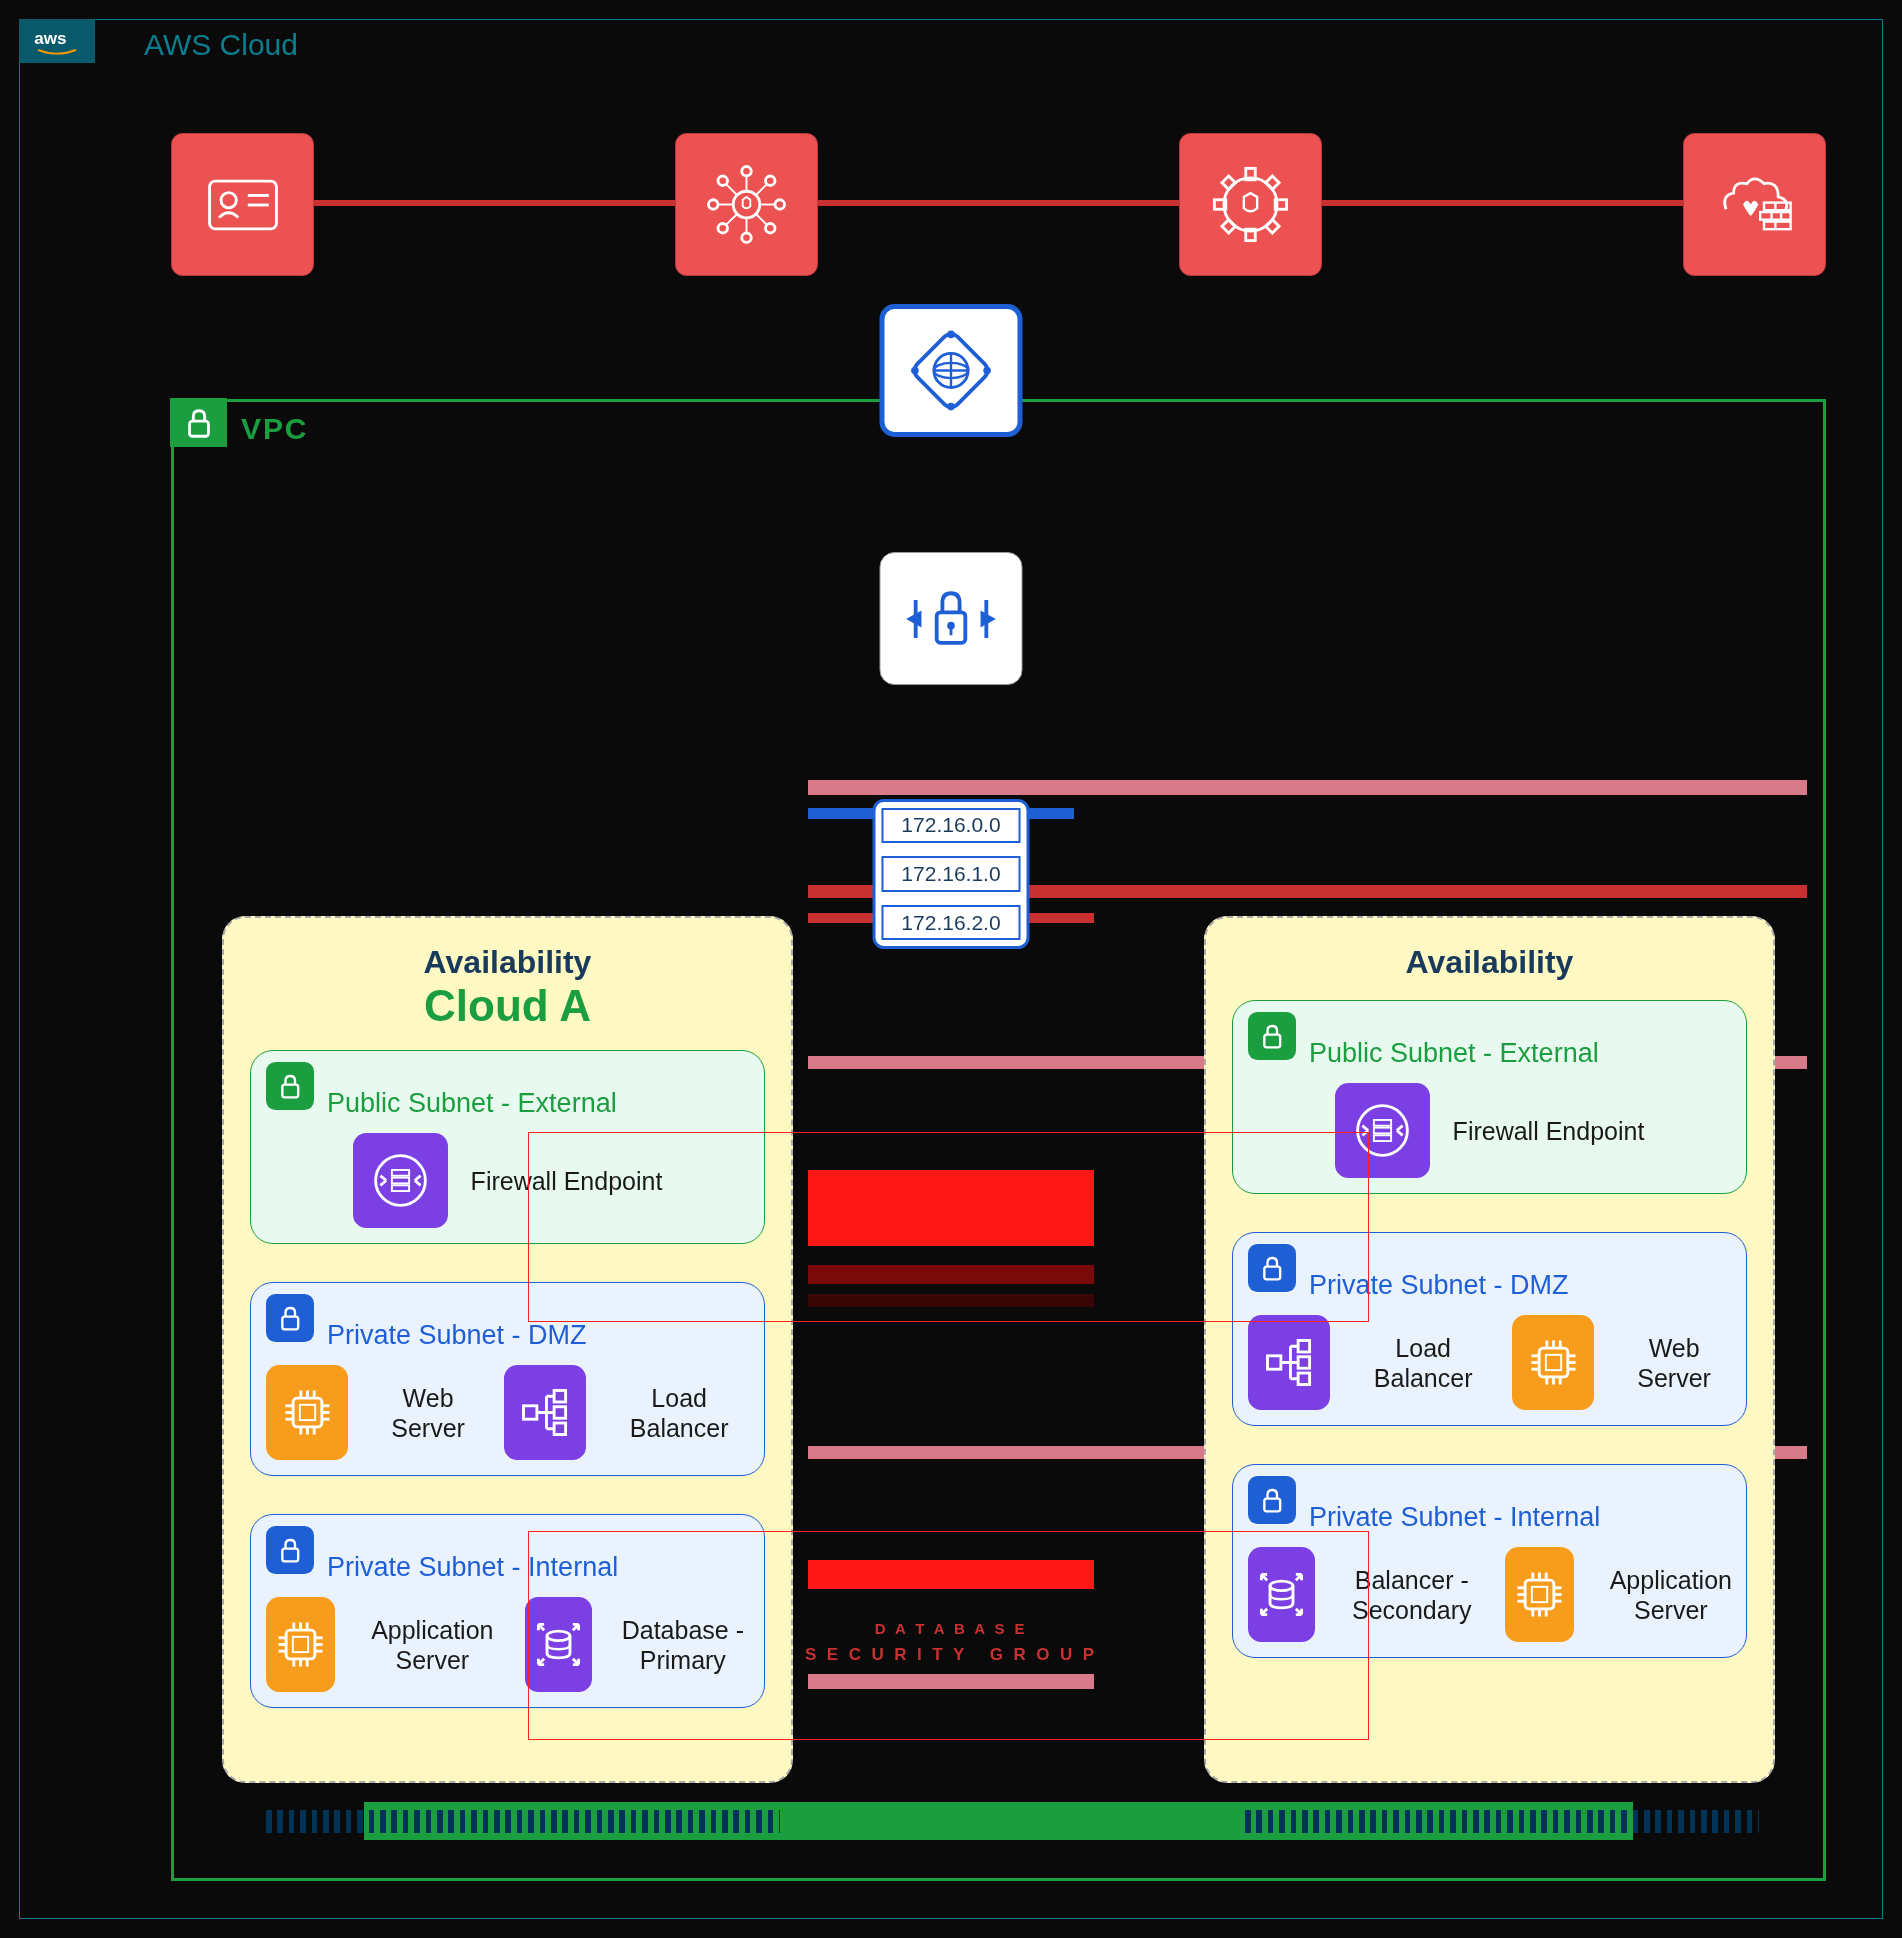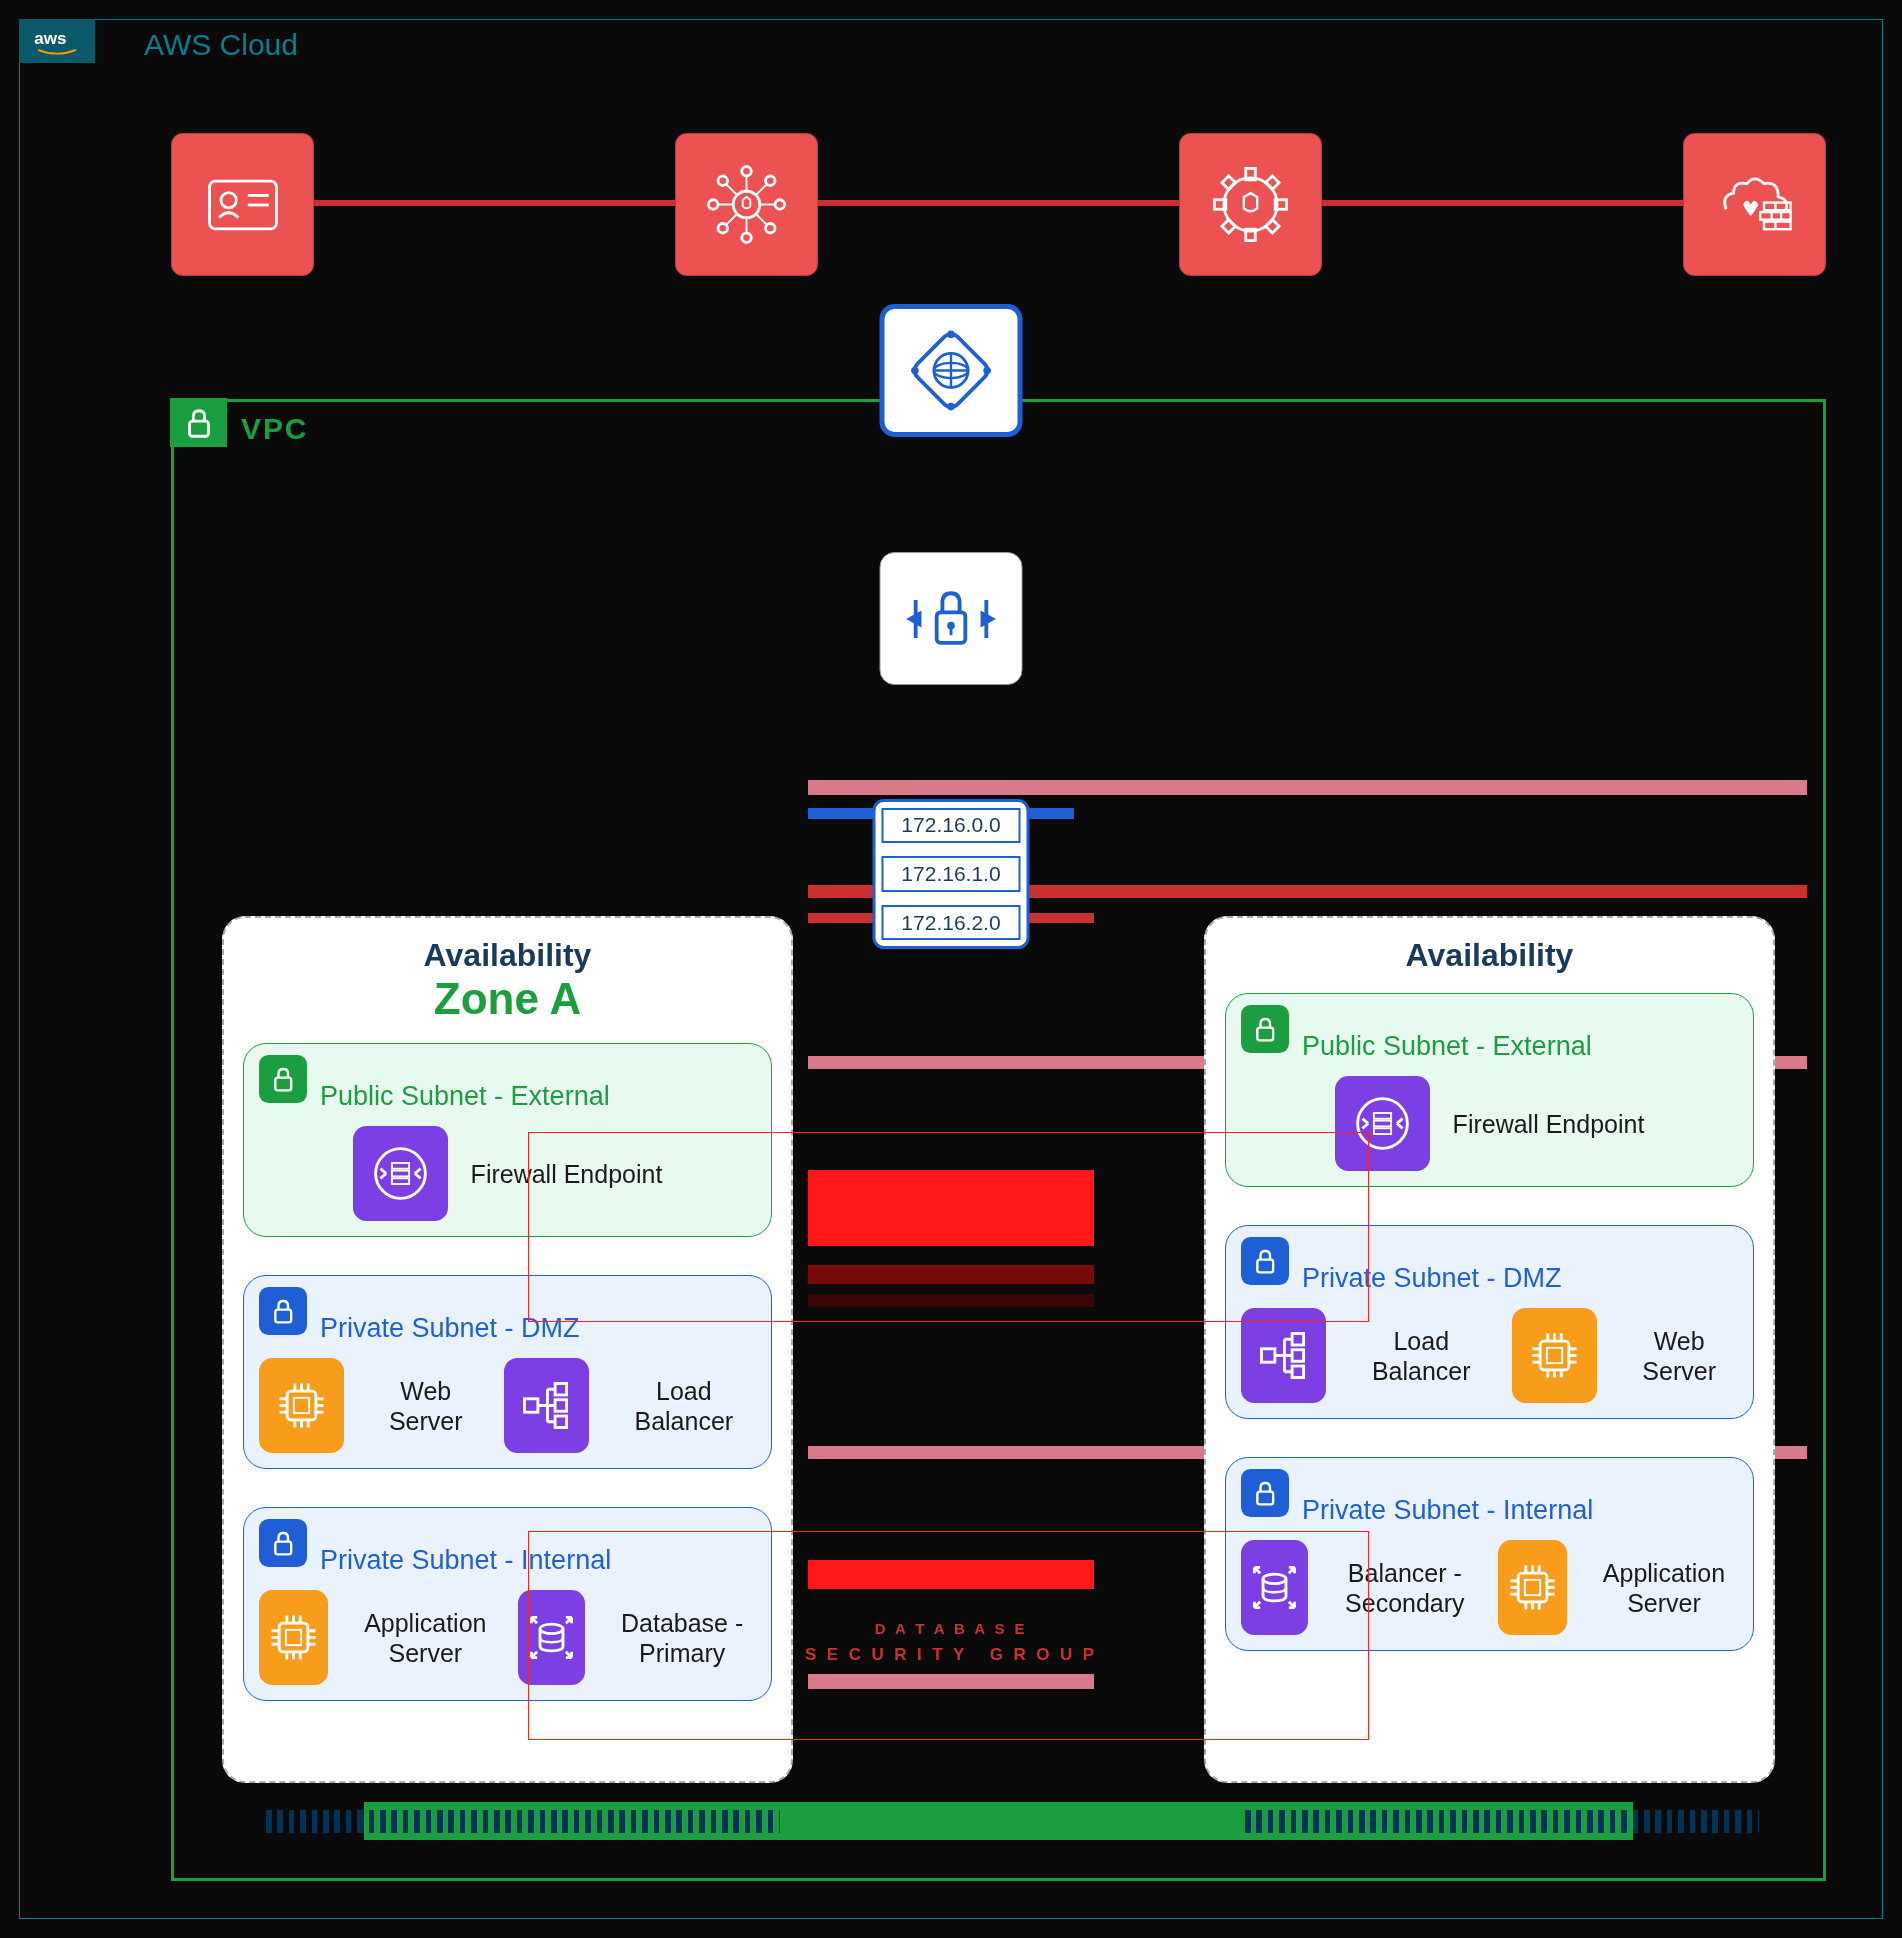--- a/index.html
+++ b/index.html
@@ -12,21 +12,21 @@
 .sec-icon{width:143px;height:143px;background:#EC5252;border-radius:11.4px;border:1.9px solid #b83a3a;display:flex;align-items:center;justify-content:center;position:relative;z-index:5}
 .sec-line{position:absolute;top:200px;left:171px;right:76px;height:5.7px;background:#c93030;z-index:1}
 .vpc{position:absolute;top:399px;left:171px;right:76px;bottom:57px;border:3.8px solid #1a9e3f}
 .vpc-badge{position:absolute;top:-3.8px;left:-3.8px;background:#1a9e3f;padding:7.6px 11.4px;display:flex;align-items:center}
 .vpc-label{position:absolute;top:9.5px;left:67px;color:#1a9e3f;font-size:30px;font-weight:600;letter-spacing:1.9px}
 .igw{position:absolute;top:304px;left:50%;transform:translateX(-50%);width:143px;height:133px;background:#fff;border:5.7px solid #1f5fd6;border-radius:15px;display:flex;align-items:center;justify-content:center;z-index:10}
 .nacl{position:absolute;top:552px;left:50%;transform:translateX(-50%);width:143px;height:133px;background:#fff;border:1.9px solid #999;border-radius:15px;display:flex;align-items:center;justify-content:center;z-index:10}
 .cidr-box{position:absolute;top:799px;left:50%;transform:translateX(-50%);width:157px;background:#fff;border:3.8px solid #1f5fd6;border-radius:11.4px;padding:5.7px;z-index:10}
 .cidr-item{border:2.9px solid #1f5fd6;padding:3.8px 7.6px;font-size:21px;color:#1a3a5c;font-weight:500;margin-bottom:13px;text-align:center}
 .cidr-item:last-child{margin-bottom:0}
-.az{position:absolute;top:514px;width:571px;bottom:95px;background:#ffffff;border:2.9px dashed #aaa;border-radius:23px;padding:19px;z-index:8}
+.az{position:absolute;top:514px;width:571px;bottom:95px;background:#fef9c3;border:2.9px dashed #aaa;border-radius:23px;padding:26px;z-index:8}
 .az-a{left:48px}
 .az-b{right:48px}
 .az-title-wrap{text-align:center;margin-bottom:19px}
 .az-avail{color:#1a3a5c;font-size:32px;font-weight:600}
 .az-zone{color:#1a9e3f;font-size:44px;font-weight:700}
 .subnet{border:1.9px solid;border-radius:23px;padding:15px;margin-bottom:38px;position:relative}
 .subnet.public{border-color:#1a9e3f;background:#e8f9ef}
 .subnet.private{border-color:#1f5fd6;background:#eaf2fd}
 .subnet-badge{position:absolute;top:11.4px;left:15px;width:48px;height:48px;border-radius:9.5px;display:flex;align-items:center;justify-content:center}
 .subnet.public .subnet-badge{background:#1a9e3f}
@@ -152,21 +152,21 @@
     <svg width="34" height="34" viewBox="0 0 36 36">
         <rect x="8" y="16" width="20" height="16" rx="3" fill="none" stroke="#fff" stroke-width="3"></rect>
         <path d="M12 16 L12 11 Q12 5 18 5 Q24 5 24 11 L24 16" fill="none" stroke="#fff" stroke-width="3"></path>
       </svg>
   </div>
   <div class="vpc-label">VPC</div>
 
   <div class="az az-a">
     <div class="az-title-wrap">
       <div class="az-avail">Availability</div>
-      <div class="az-zone">Zone A</div>
+      <div class="az-zone">Cloud A</div>
     </div>
     <div class="subnet public">
       <div class="subnet-badge">
           <svg width="28.5" height="28.5" viewBox="0 0 36 36">
             <rect x="8" y="16" width="20" height="16" rx="3" fill="none" stroke="#fff" stroke-width="3"></rect>
             <path d="M12 16 L12 11 Q12 5 18 5 Q24 5 24 11 L24 16" fill="none" stroke="#fff" stroke-width="3"></path>
           </svg>
         </div>
       <div class="subnet-title">Public Subnet - External</div>
       <div class="subnet-content">

